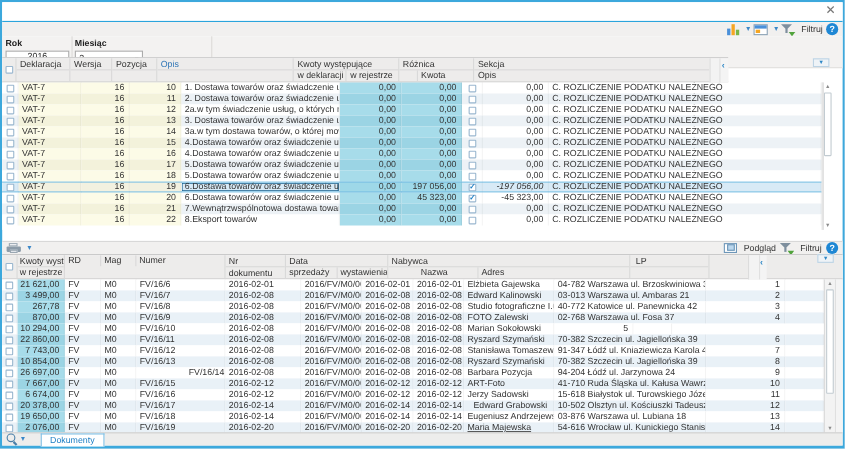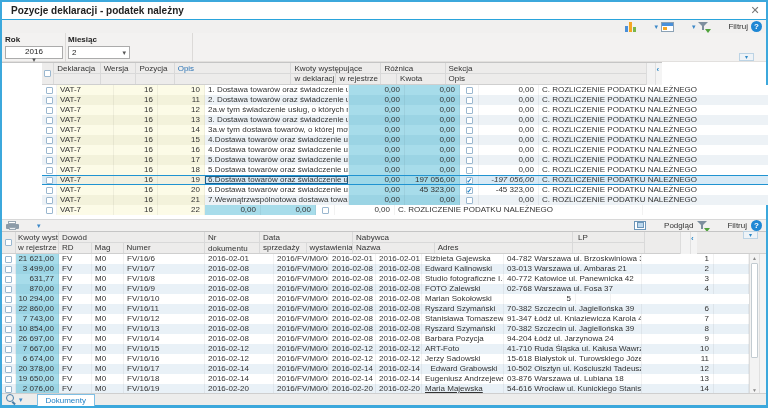--- a/index.html
+++ b/index.html
@@ -14,21 +14,21 @@
   .title { font-size:10px; font-weight:bold; color:#222; padding-left:9px; }
   .close { position:absolute; right:4px; top:2px; width:14px; height:13px; color:#777;
            font-size:11px; line-height:13px; text-align:center; cursor:pointer; }
 
   
   .toolbar1 { position:absolute; left:0; top:18px; width:764px; height:13px; background:#f1f0ef;
               display:flex; align-items:center; justify-content:flex-end; gap:3px; padding-right:4px; }
   .midbar   { position:absolute; left:0; top:217px; width:764px; height:12px; background:#f1f0ef;
               border-top:1px solid #d8d8d8; display:flex; align-items:center; font-size:8px; color:#333; }
   .midbar .right { margin-left:auto; display:flex; align-items:center; gap:4px; padding-right:4px; }
-  .tbtn { display:flex; align-items:center; gap:18px; font-size:8px; color:#333; cursor:pointer; }
+  .tbtn { display:flex; align-items:center; gap:6px; font-size:8px; color:#333; cursor:pointer; }
   .chev { font-size:7px; color:#3b87c8; line-height:6px; }
 
   
   .chart-icon { display:inline-flex; align-items:flex-end; gap:1px; height:10px; }
   .chart-icon i { display:block; width:3px; background:#4a90d9; }
   .chart-icon i:nth-child(1){ height:6px; background:#4a90d9;}
   .chart-icon i:nth-child(2){ height:10px; background:#f5a623;}
   .chart-icon i:nth-child(3){ height:5px; background:#7ab648;}
   .table-icon { display:inline-block; width:13px; height:10px; background:#fff; border:1px solid #8ba2b5; position:relative; }
   .table-icon::before { content:""; position:absolute; left:0; top:0; width:100%; height:3px; background:#4a90d9; }
@@ -106,21 +106,20 @@
   .row.sel .cy-o,.row.sel .cy-e{background:#f2f1e0;}
   .row.sel .cc-o,.row.sel .cc-e{background:#9ed8e8;}
 </style>
 </head>
 <body>
 
 <div class="window">
 <div class="inner">
 
   <div class="titlebar">
-    <span class="title">Pozycje deklaracji - podatek należny</span>
     <span class="close">✕</span>
   </div>
 
   <div class="toolbar1">
     <span class="tbtn">
           <span class="chart-icon">
             <i></i>
             <i></i>
             <i></i>
           </span>
@@ -148,21 +147,21 @@
     <span class="flabel" style="left:66px;">Miesiąc</span>
     <div class="fselect" style="left:66px; width:62px;">
       <span class="v">2</span>
           <span class="c">▾</span>
     </div>
     <div class="sep" style="left:63px;"></div>
     <div class="sep" style="left:190px;"></div>
     <div class="collapse-btn" style="right:12px; bottom:0;">▾</div>
   </div>
 
-  <div class="grid" style="top:60px; width:660px; height:157px;padding-left:40px;">
+  <div class="grid" style="top:50px; width:660px; height:157px;">
     <div class="ghead" style="height:22px;">
       <div class="hc ckc" style="width:15px;">
             <span class="ckbox"></span>
           </div>
       <div class="hc h2l" style="width:57px;">
             <span class="t">Deklaracja</span>
             <span class="b"></span>
           </div>
       <div class="hc h2l" style="width:44px;">
             <span class="t">Wersja</span>
@@ -395,20 +394,21 @@
               <div class="cell r cp-e" style="width: 60px;">0,00</div>
               <div class="cell l cp-e" style="width: 248px;">C. ROZLICZENIE PODATKU NALEŻNEGO</div>
             </div>
             <div class="row">
               <div class="cell ckc cp-o" style="width: 15px;">
                 <span class="ckbox"></span>
               </div>
               <div class="cell l cy-o" style="width: 57px;">VAT-7</div>
               <div class="cell r cy-o" style="width: 44px;">16</div>
               <div class="cell r cy-o" style="width: 47px;">22</div>
+              <div class="cell l cp-o" style="width: 144px;">8.Eksport towarów</div>
               <div class="cell r cc-o" style="width: 56px;">0,00</div>
               <div class="cell r cc-o" style="width: 55px;">0,00</div>
               <div class="cell ckc cp-o" style="width: 19px;">
                 <span class="ckbox"></span>
               </div>
               <div class="cell r cp-o" style="width: 60px;">0,00</div>
               <div class="cell l cp-o" style="width: 248px;">C. ROZLICZENIE PODATKU NALEŻNEGO</div>
             </div>
           </div>
       <div class="vscroll" style="height:134px;">
@@ -449,42 +449,41 @@
       <div class="hc ckc" style="width:14px;">
             <span class="ckbox"></span>
           </div>
       <div class="hc hgroup" style="width:43px;">
         <div style="height:11px; line-height:11px; padding-left:2px; border-bottom:1px solid #d9d9d9;">Kwoty występują</div>
         <div class="sub">
               <div style="width:43px; padding-left:2px;">w rejestrze</div>
             </div>
       </div>
       <div class="hc hgroup" style="width:146px;">
-        <div style="height:11px; line-height:11px; padding-left:3px; border-bottom:1px solid #d9d9d9;">Dowód</div>
         <div class="sub">
               <div style="width:33px;">RD</div>
               <div style="width:32px;">Mag</div>
               <div style="width:81px;">Numer</div>
             </div>
       </div>
       <div class="hc h2l" style="width:55px;">
             <span class="t">Nr</span>
             <span class="b">dokumentu</span>
           </div>
       <div class="hc hgroup" style="width:93px;">
         <div style="height:11px; line-height:11px; padding-left:3px; border-bottom:1px solid #d9d9d9;">Data</div>
         <div class="sub">
               <div style="width:47px;">sprzedaży</div>
               <div style="width:46px;">wystawienia</div>
             </div>
       </div>
       <div class="hc hgroup" style="width:220px;">
         <div style="height:11px; line-height:11px; padding-left:3px; border-bottom:1px solid #d9d9d9;">Nabywca</div>
         <div class="sub">
-              <div style="width:82px;">Nazwa</div>
+              <div style="width:82px;text-align:center;">Nazwa</div>
               <div style="width:138px;">Adres</div>
             </div>
       </div>
       <div class="hc h2l" style="width:72px;">
             <span class="t" style="padding-left:5px;">LP</span>
             <span class="b"></span>
           </div>
       <div class="hc" style="width:35px; border-right:none;"></div>
       <div class="vscroll" style="height:22px;"></div>
       <div class="strip" style="width:7px; height:22px;">
@@ -524,21 +523,21 @@
               <div class="cell l bp-e" style="width: 46px;">2016-02-08</div>
               <div class="cell l bp-e" style="width: 82px;">Edward Kalinowski</div>
               <div class="cell l bp-e" style="width: 138px;">03-013 Warszawa ul. Ambaras 21</div>
               <div class="cell r bp-e" style="width: 72px;">2</div>
               <div class="cell bp-e" style="width: 35px;"></div>
             </div>
             <div class="row">
               <div class="cell ckc bp-o" style="width: 14px;">
                 <span class="ckbox"></span>
               </div>
-              <div class="cell r cc-o" style="width: 43px;">631,77</div>
+              <div class="cell r cc-o" style="width: 43px;">267,78</div>
               <div class="cell l bp-o" style="width: 33px;">FV</div>
               <div class="cell l bp-o" style="width: 32px;">M0</div>
               <div class="cell l bp-o" style="width: 81px;">FV/16/8</div>
               <div class="cell l bp-o" style="width: 69px;">2016-02-08</div>
               <div class="cell l bp-o" style="width: 55px;">2016/FV/M0/000008</div>
               <div class="cell l bp-o" style="width: 47px;">2016-02-08</div>
               <div class="cell l bp-o" style="width: 46px;">2016-02-08</div>
               <div class="cell l bp-o" style="width: 82px;">Studio fotograficzne I.Górecki</div>
               <div class="cell l bp-o" style="width: 138px;">40-772 Katowice ul. Panewnicka 42</div>
               <div class="cell r bp-o" style="width: 72px;">3</div>
@@ -628,21 +627,21 @@
               <div class="cell r bp-e" style="width: 72px;">8</div>
               <div class="cell bp-e" style="width: 35px;"></div>
             </div>
             <div class="row">
               <div class="cell ckc bp-o" style="width: 14px;">
                 <span class="ckbox"></span>
               </div>
               <div class="cell r cc-o" style="width: 43px;">26 697,00</div>
               <div class="cell l bp-o" style="width: 33px;">FV</div>
               <div class="cell l bp-o" style="width: 32px;">M0</div>
-              <div class="cell l bp-o" style="width: 81px;">FV/16/14</div>
+              <div class="cell l bp-o" style="width: 81px; text-align: right;">FV/16/14</div>
               <div class="cell l bp-o" style="width: 69px;">2016-02-08</div>
               <div class="cell l bp-o" style="width: 55px;">2016/FV/M0/000014</div>
               <div class="cell l bp-o" style="width: 47px;">2016-02-08</div>
               <div class="cell l bp-o" style="width: 46px;">2016-02-08</div>
               <div class="cell l bp-o" style="width: 82px;">Barbara Pozycja</div>
               <div class="cell l bp-o" style="width: 138px;">94-204 Łódź ul. Jarzynowa 24</div>
               <div class="cell r bp-o" style="width: 72px;">9</div>
               <div class="cell bp-o" style="width: 35px;"></div>
             </div>
             <div class="row">

